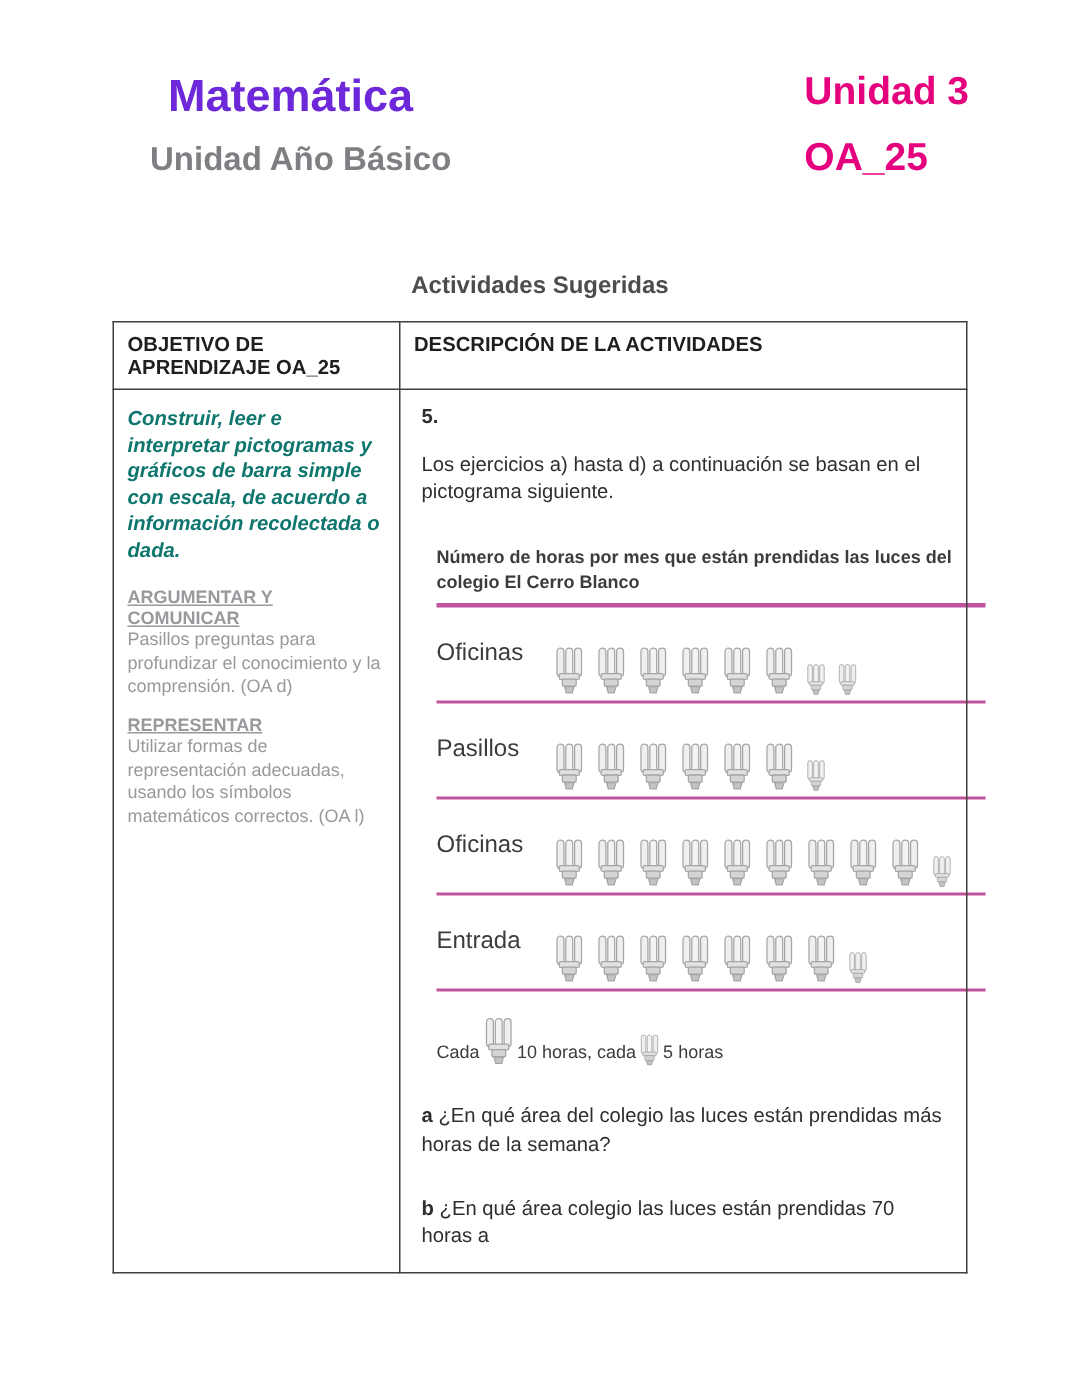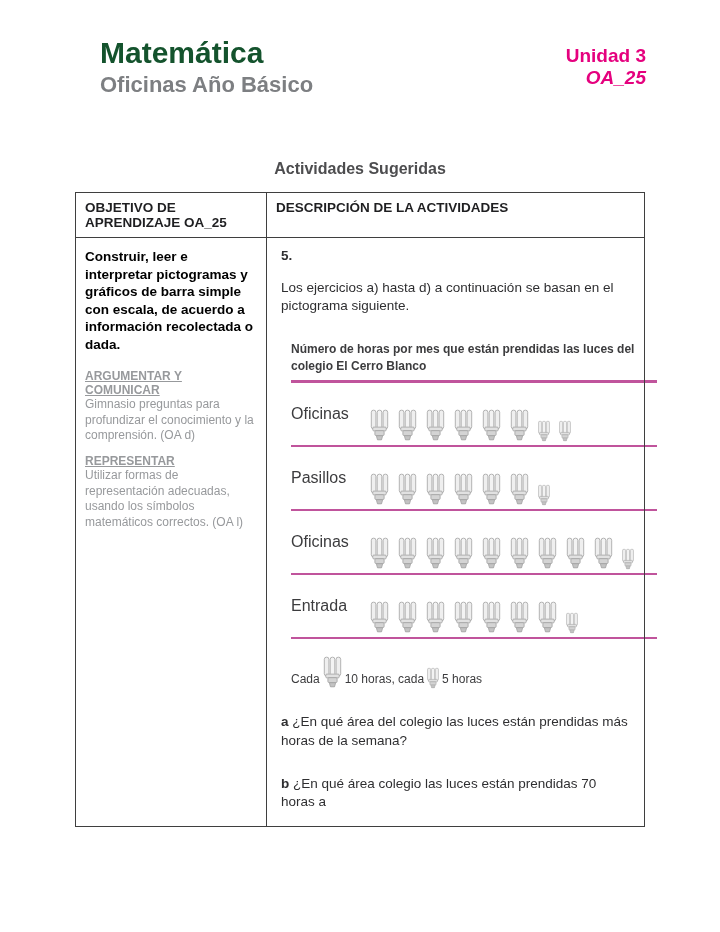--- a/index.html
+++ b/index.html
@@ -1,35 +1,35 @@
 <!DOCTYPE html>
 <html><head>
 <meta charset="utf-8">
 <style>
   html,body{margin:0;padding:0;background:#ffffff;}
   body{width:720px;height:932px;font-family:"Liberation Sans",sans-serif;color:#3b3b3d;}
   .page{position:relative;width:720px;height:932px;background:#fff;overflow:hidden;}
 
   
   .doc-header{display:flex;justify-content:space-between;padding:36px 74px 0 100px;}
-  .course-title{margin:0;font-size:30px;line-height:1.1;font-weight:bold;color:#14532d;}
+  .course-title{margin:12px;font-size:30px;line-height:1.1;font-weight:bold;color:#6d28d9;}
   .grade-subtitle{margin:3px 0 0;font-size:22px;font-weight:bold;color:#7d7f82;}
-  .header-right{padding-top:9px;font-size:19px;font-weight:bold;color:#e5017e;text-align:right;}
-  .header-right .oa{font-style:italic;}
+  .header-right{padding-top:9px;font-size:26px;font-weight:bold;color:#e5017e;}
+  .header-right .oa{margin-top:13px;}
 
   
   .section-title{margin-top:62px;text-align:center;font-size:16px;font-weight:bold;color:#4d4d4f;}
 
   
   table.main-table{width:570px;margin:14px auto 0;border-collapse:collapse;table-layout:fixed;}
   table.main-table th,table.main-table td{border:1px solid #3f3f3f;vertical-align:top;}
   th.col1{width:172px;text-align:left;font-size:13.5px;padding:7px 9px;color:#1f1f21;}
   th.col2{text-align:left;font-size:13.5px;padding:7px 9px;color:#1f1f21;}
   td.objective-cell{padding:10px 9px;font-size:13.5px;}
-  .objective{margin:0 0 16px;font-weight:bold;line-height:1.3;color:#000000;}
+  .objective{margin:0 0 16px;font-weight:bold;line-height:1.3;color:#0f766e;font-style:italic;}
   .skill-heading{margin-top:10px;font-size:12px;font-weight:bold;color:#97999c;text-decoration:underline;}
   .skill-text{font-size:12px;line-height:1.3;color:#97999c;}
   td.activity-cell{padding:10px 14px 14px;font-size:13.5px;color:#2f2f31;height:548px;}
   .activity-number{margin:0;font-weight:bold;}
   .activity-intro{margin:16px 0 0;line-height:1.35;}
 
   
   .pictogram{margin:26px 0 0 10px;width:366px;font-size:12px;color:#3c3c3e;}
   .pict-title{font-weight:bold;line-height:1.35;padding-bottom:6px;border-bottom:3px solid #c0549c;}
   .pict-row{display:flex;height:62px;border-bottom:2px solid #c0549c;}
@@ -57,21 +57,21 @@
     <rect x="5.6" y="20.4" width="8.8" height="4.6" rx="1" fill="#d4d4d4" stroke="#a5a5a5" stroke-width="0.8"></rect>
     <path d="M7 25.2 h6 l-1.1 4 h-3.8 z" fill="#c3c3c3" stroke="#a5a5a5" stroke-width="0.8"></path>
   </symbol>
 </svg>
 
 <div class="page">
 
   <header class="doc-header">
     <div class="header-left">
       <h1 class="course-title">Matemática</h1>
-      <h2 class="grade-subtitle">Oficinas Año Básico</h2>
+      <h2 class="grade-subtitle">Unidad Año Básico</h2>
     </div>
     <div class="header-right">
       <div class="unit">Unidad 3</div>
       <div class="oa">OA_25</div>
     </div>
   </header>
 
   <div class="section-title">Actividades Sugeridas</div>
 
   <table class="main-table">
@@ -80,21 +80,21 @@
         <th class="col1">OBJETIVO DE APRENDIZAJE OA_25</th>
         <th class="col2">DESCRIPCIÓN DE LA ACTIVIDADES</th>
       </tr>
     </thead>
     <tbody>
       <tr>
         <td class="objective-cell">
           <p class="objective">Construir, leer e interpretar pictogramas y gráficos de barra simple con escala, de acuerdo a información recolectada o dada.</p>
           <div class="skill">
             <div class="skill-heading">ARGUMENTAR Y COMUNICAR</div>
-            <div class="skill-text">Gimnasio preguntas para profundizar el conocimiento y la comprensión. (OA d)</div>
+            <div class="skill-text">Pasillos preguntas para profundizar el conocimiento y la comprensión. (OA d)</div>
           </div>
           <div class="skill">
             <div class="skill-heading">REPRESENTAR</div>
             <div class="skill-text">Utilizar formas de representación adecuadas, usando los símbolos matemáticos correctos. (OA l)</div>
           </div>
         </td>
         <td class="activity-cell">
           <p class="activity-number">5.</p>
           <p class="activity-intro">Los ejercicios a) hasta d) a continuación se basan en el pictograma siguiente.</p>
 

